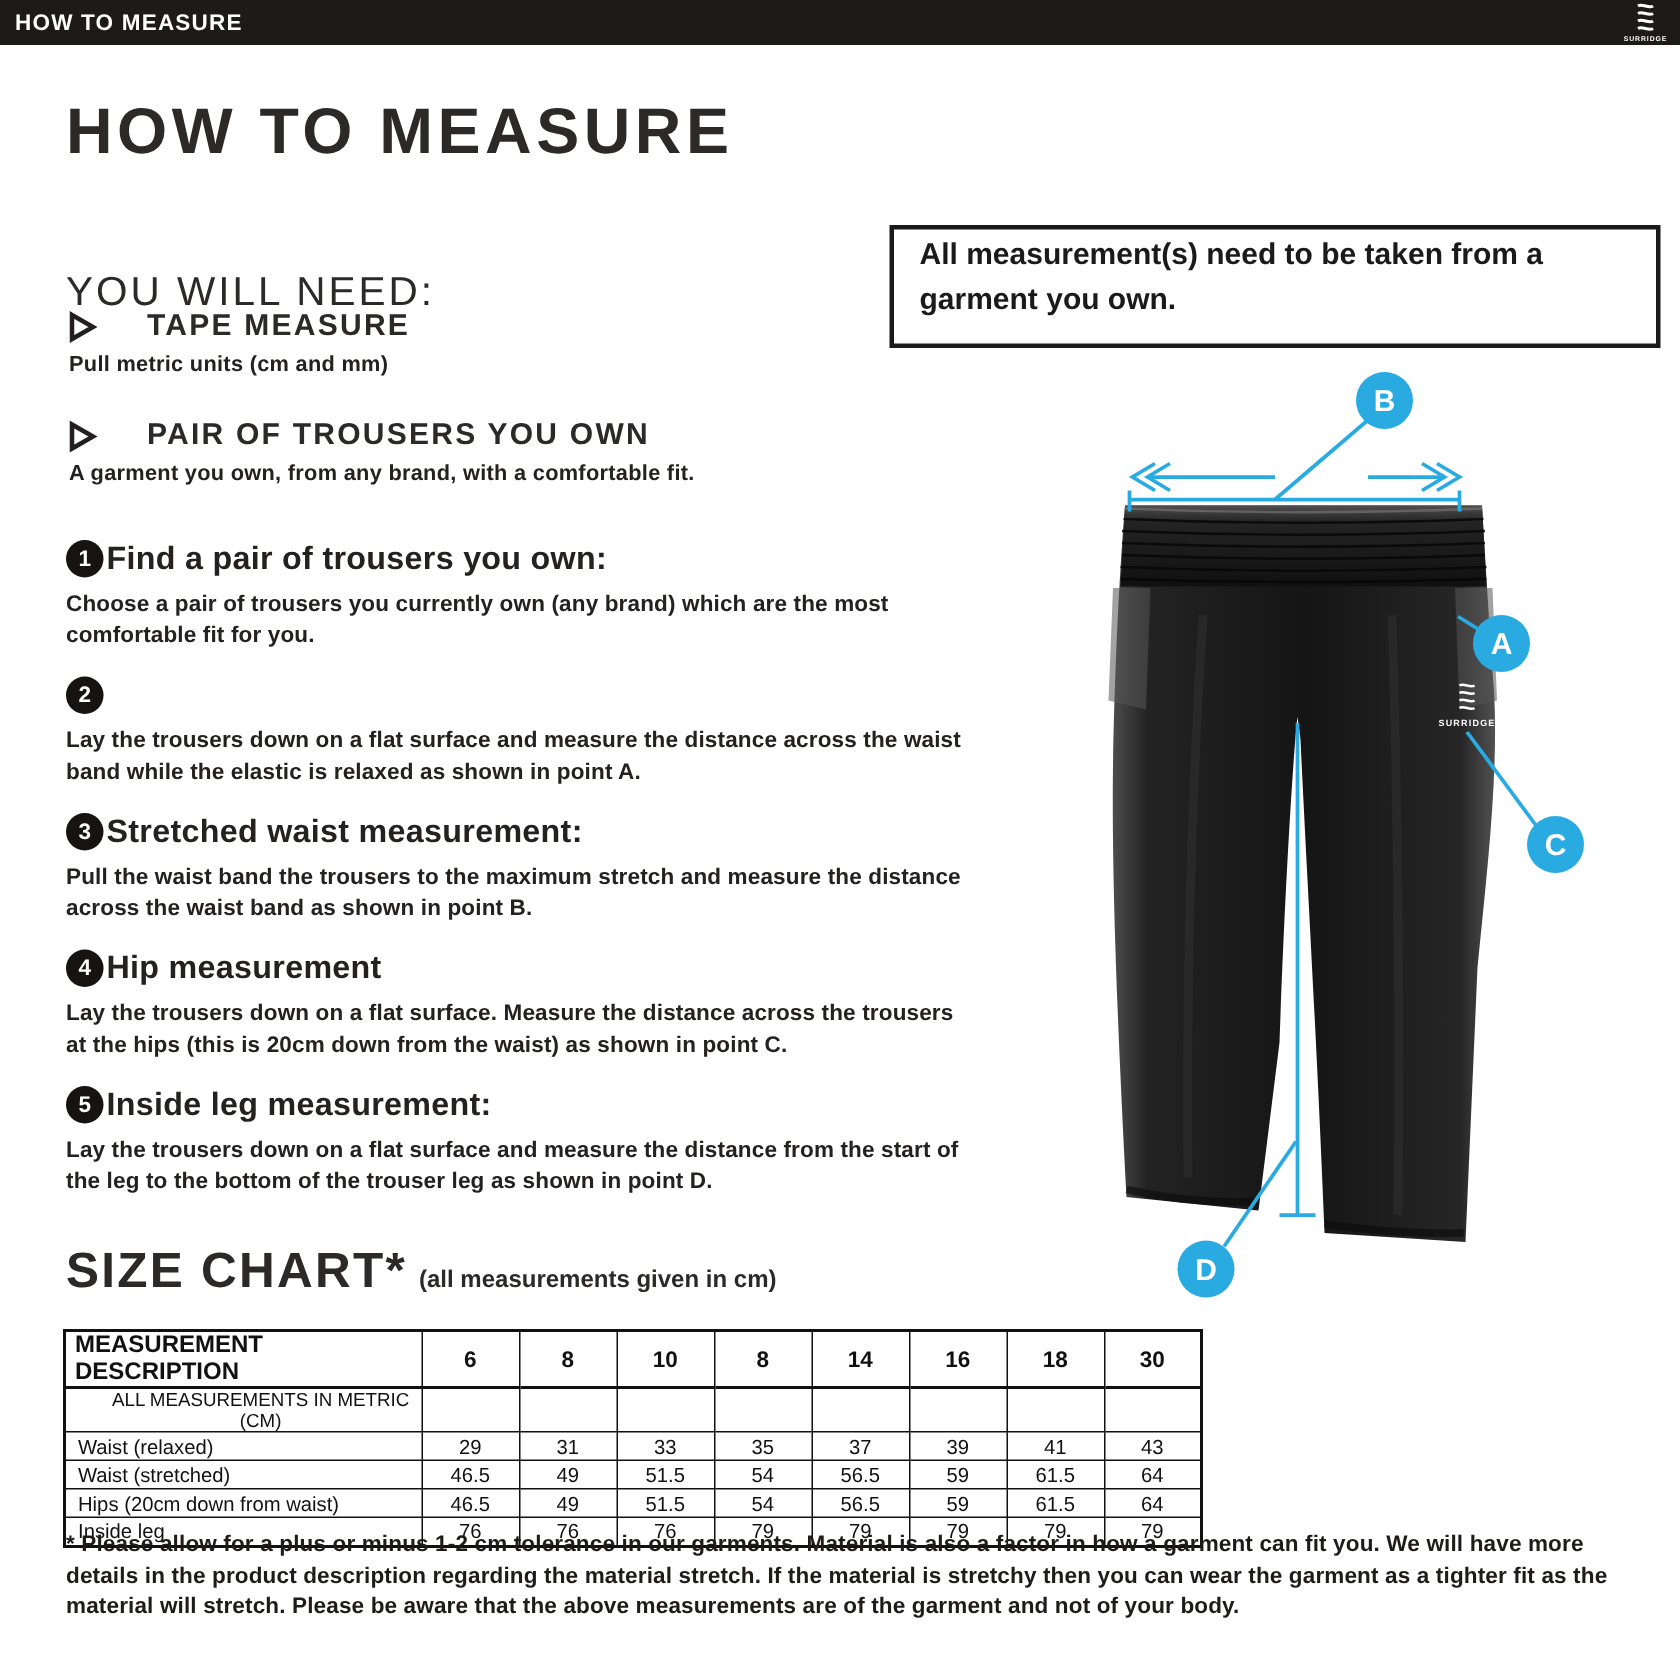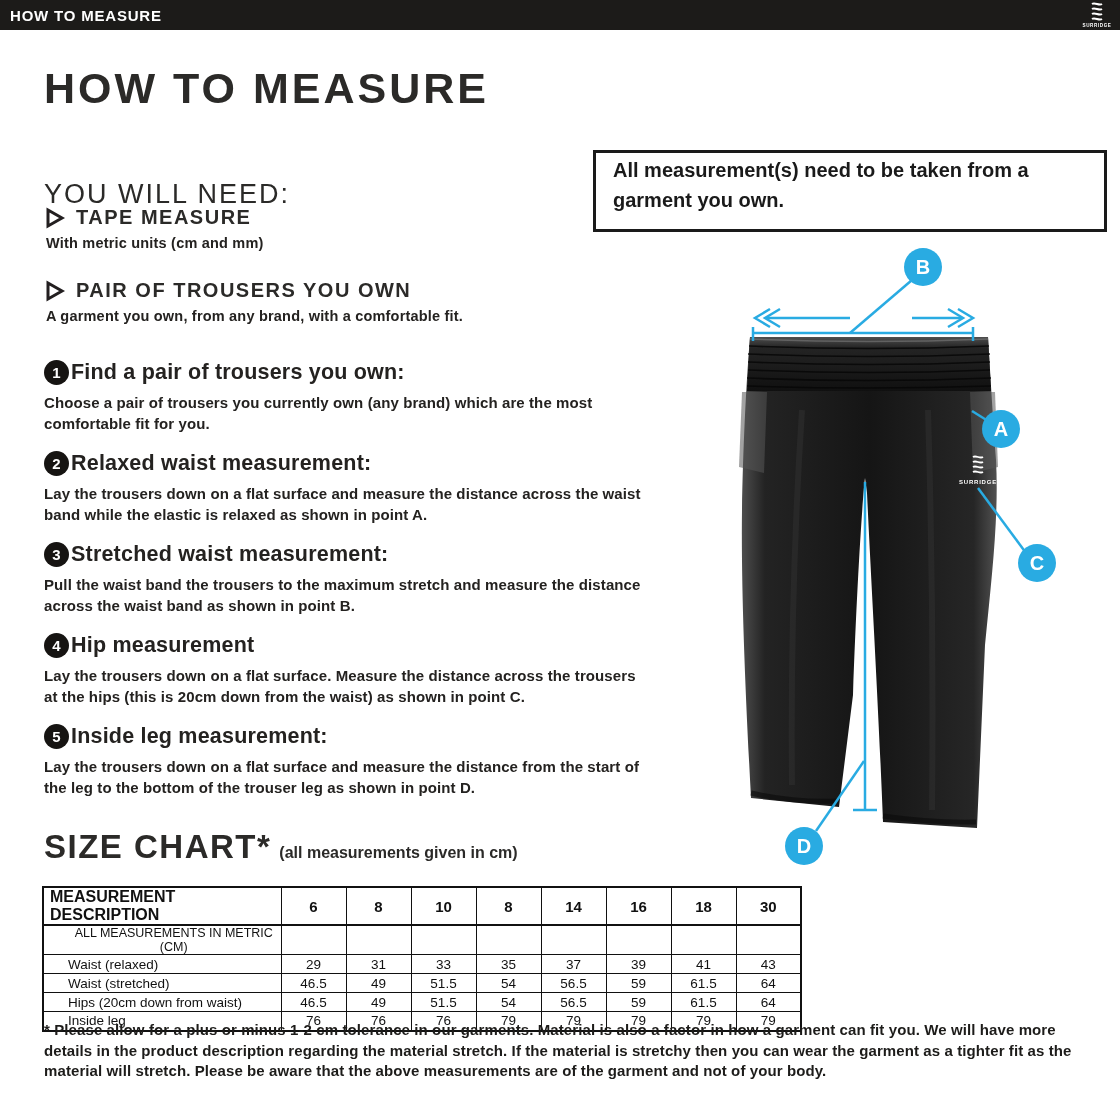--- a/index.html
+++ b/index.html
@@ -22,21 +22,21 @@
     position:absolute; left:44px; top:64px; font-size:43px; font-weight:bold;
     letter-spacing:3px; color:#2b2a28; white-space:nowrap;
   }
   .h2 {
     position:absolute; left:44px; top:144px; font-size:27px; font-weight:normal;
     letter-spacing:2px; color:#2b2a28;margin-top:35px;
   }
   
   .need-item { position:absolute; left:44px; display:flex; align-items:center; }
   .need-item .tri { margin-right:10px; display:block; }
-  .need-title { font-size:20px; font-weight:bold; letter-spacing:1.5px; color:#2b2a28; }
+  .need-title { font-size:20px; font-weight:bold; letter-spacing:1.5px; color:#2b2a28;margin-left:22px; }
   .need-sub {
     position:absolute; left:46px; font-size:14.5px; font-weight:bold; color:#242220;
     letter-spacing:.2px;
   }
   
   .note-box {
     position:absolute; left:593px; top:150px; width:514px; min-height:82px;
     border:3px solid #1a1a1a; padding:2px 17px;
     font-size:20px; font-weight:bold; line-height:1.5; color:#1a1a1a;
   }
@@ -61,21 +61,21 @@
     position:absolute; left:42px; top:886px; width:760px;
     border-collapse:collapse; table-layout:fixed; border:2px solid #111;
   }
   .size-table th, .size-table td { border:1px solid #111; color:#111; padding:0; }
   .size-table thead th { height:27px; font-size:15px; border-bottom:2px solid #111; }
   .size-table th.desc { text-align:left; padding-left:6px; font-size:16px; }
   .size-table tr.metric td {
     height:20px; font-size:12.5px; font-weight:normal; text-align:center; padding-left:23px;
   }
   .size-table td { height:19px; font-size:13.5px; text-align:center; font-weight:normal; }
-  .size-table td.desc { text-align:left; padding-left:24px; }
+  .size-table td.desc { text-align:left; padding-left:8px; }
   
   .footnote {
     position:absolute; left:44px; top:1020px; width:1050px;
     font-size:15px; font-weight:bold; line-height:1.37; color:#1d1c1a; letter-spacing:.1px;
   }
   
   .diagram { position:absolute; left:720px; top:245px; width:400px; height:660px; }
 </style>
 </head>
 <body>
@@ -97,21 +97,21 @@
 
 <div class="h1">HOW TO MEASURE</div>
 <div class="h2">YOU WILL NEED:</div>
 
 <div class="need-item" style="top:206px;">
   <svg class="tri" width="22" height="22" viewBox="0 0 22 22">
     <path d="M4,3 L18,11 L4,19 Z" fill="none" stroke="#231f20" stroke-width="3" stroke-linejoin="miter"></path>
   </svg>
   <span class="need-title">TAPE MEASURE</span>
 </div>
-<div class="need-sub" style="top:235px;">With metric units (cm and mm)</div>
+<div class="need-sub" style="top:235px;">Pull metric units (cm and mm)</div>
 
 <div class="need-item" style="top:279px;">
   <svg class="tri" width="22" height="22" viewBox="0 0 22 22">
     <path d="M4,3 L18,11 L4,19 Z" fill="none" stroke="#231f20" stroke-width="3" stroke-linejoin="miter"></path>
   </svg>
   <span class="need-title">PAIR OF TROUSERS YOU OWN</span>
 </div>
 <div class="need-sub" style="top:308px;">A garment you own, from any brand, with a comfortable fit.</div>
 
 <div class="note-box">All measurement(s) need to be taken from a garment you own.</div>
@@ -119,21 +119,20 @@
 <div class="step" style="top:360px;">
   <div class="step-head">
     <span class="badge">1</span>
     <span class="step-title">Find a pair of trousers you own:</span>
   </div>
   <div class="step-body">Choose a pair of trousers you currently own (any brand) which are the most comfortable fit for you.</div>
 </div>
 <div class="step" style="top:451px;">
   <div class="step-head">
     <span class="badge">2</span>
-    <span class="step-title">Relaxed waist measurement:</span>
   </div>
   <div class="step-body">Lay the trousers down on a flat surface and measure the distance across the waist band while the elastic is relaxed as shown in point A.</div>
 </div>
 <div class="step" style="top:542px;">
   <div class="step-head">
     <span class="badge">3</span>
     <span class="step-title">Stretched waist measurement:</span>
   </div>
   <div class="step-body">Pull the waist band the trousers to the maximum stretch and measure the distance across the waist band as shown in point B.</div>
 </div>

